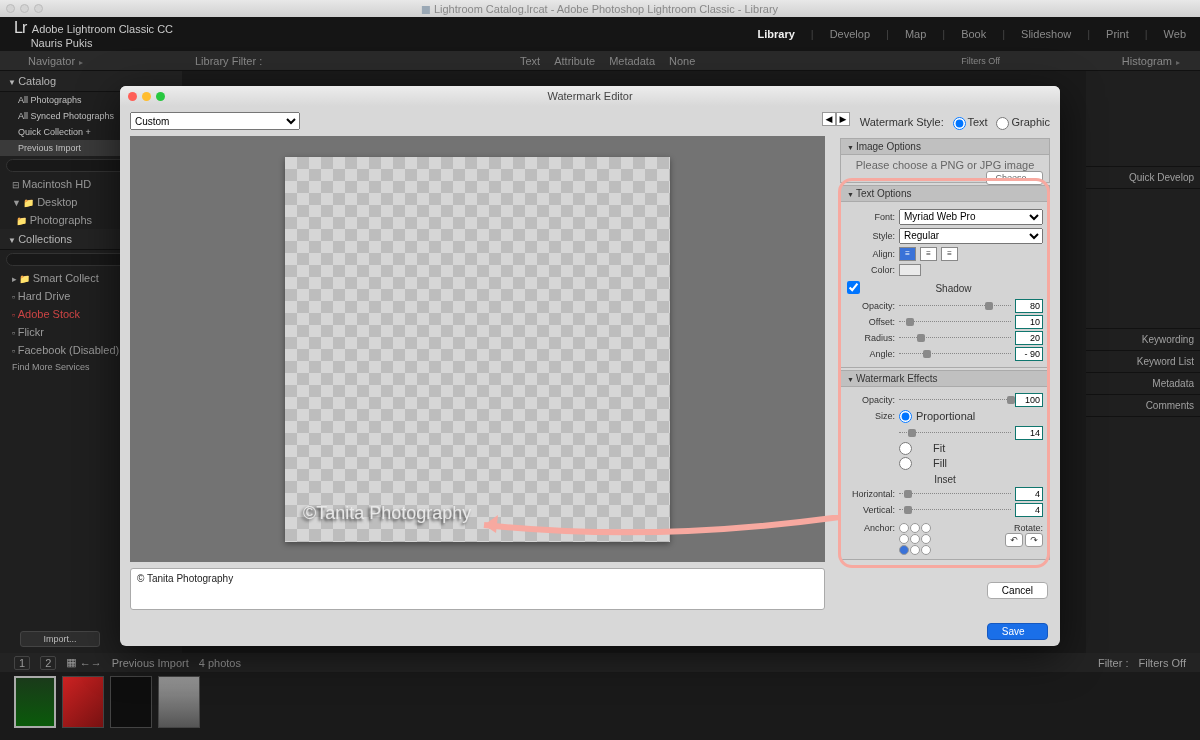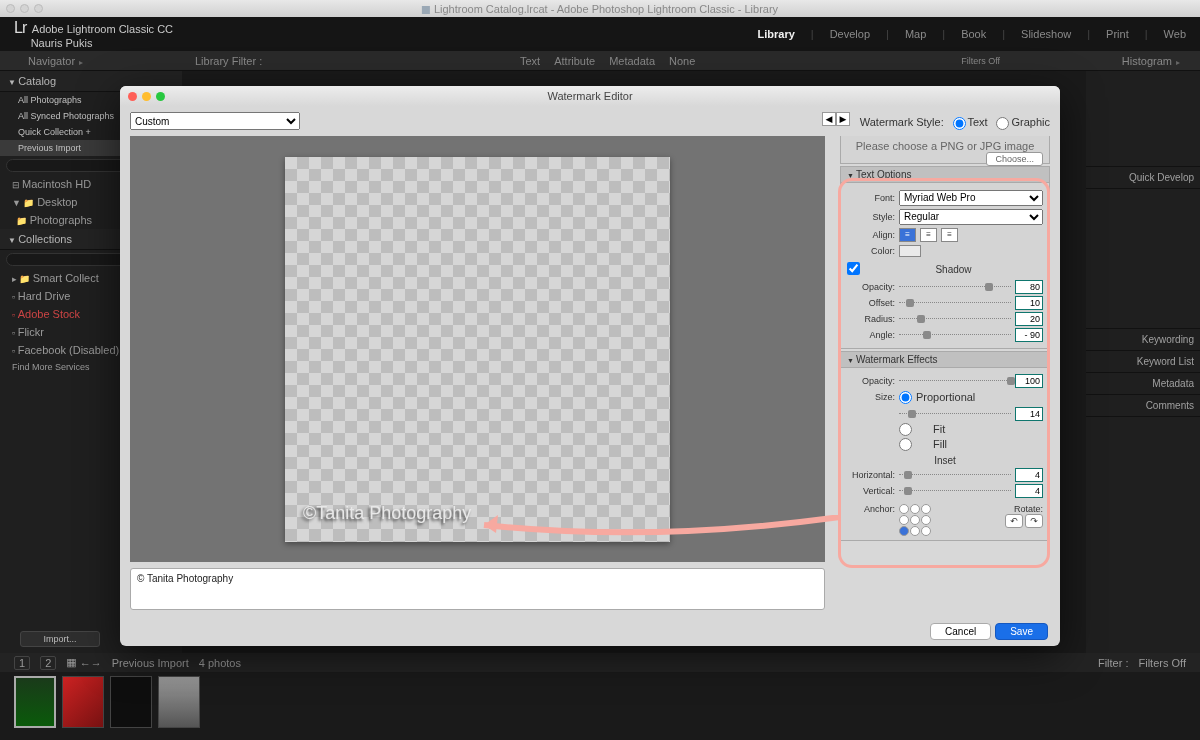--- a/index.html
+++ b/index.html
@@ -89,21 +89,21 @@
 .agrid{display:grid;grid-template-columns:repeat(3,10px);grid-template-rows:repeat(3,10px);gap:1px;}
 .agrid span{width:10px;height:10px;border:1px solid #999;border-radius:50%;background:#fff;}
 .agrid span.sel{background:#3a72d8;}
 .rotbtns{display:flex;gap:2px;}
 .rotbtns span{width:18px;height:14px;background:#fff;border:1px solid #999;border-radius:3px;font-size:9px;display:flex;align-items:center;justify-content:center;}
 .choosebtn{display:inline-block;padding:1px 8px;background:#fff;border:1px solid #999;border-radius:3px;font-size:9px;float:right;}
 .hl-box{position:absolute;border:3px solid #f7a9a0;border-radius:14px;pointer-events:none;}
 .hl1{left:838px;top:178px;width:212px;height:390px;}
 .arrow{position:absolute;top:515px;left:470px;width:380px;height:30px;pointer-events:none;}
 .arrow svg{width:100%;height:100%;}
-.modal-ftr{position:absolute;bottom:6px;right:12px;display:flex;gap:4px;}
+.modal-ftr{position:absolute;bottom:6px;right:12px;display:flex;gap:24px;flex-direction:column;}
 .btn{padding:2px 14px;border-radius:4px;font-size:10px;border:1px solid #aaa;background:#fff;}
 .btn.save{background:#1a6fe8;color:#fff;border-color:#1558c0;}
 .tri::after{content:"▸";font-size:8px;color:#666;margin-left:4px;}
 </style>
 </head>
 <body>
 
 <div class="mac-titlebar">
  <span class="dot"></span>
     <span class="dot"></span>
@@ -218,20 +218,21 @@
    <div class="navbtns">
           <span>◀</span>
           <span>▶</span>
         </div>
    <div class="ws-row">
     <span>Watermark Style:</span>
     <input type="radio" checked="" style=""><span>Text</span>
     <input type="radio" style=""><span>Graphic</span>
    </div>
 
+   <div class="sec-hdr">Image Options</div>
    <div class="sec-body" style="height:28px;font-size:9px;text-align:center;color:#666;">
     <span>Please choose a
 PNG or JPG image</span>
     <span class="choosebtn">Choose...</span>
    </div>
 
    <div class="sec-hdr">Text Options</div>
    <div class="sec-body">
     <div class="frow">
             <label>Font:</label>

